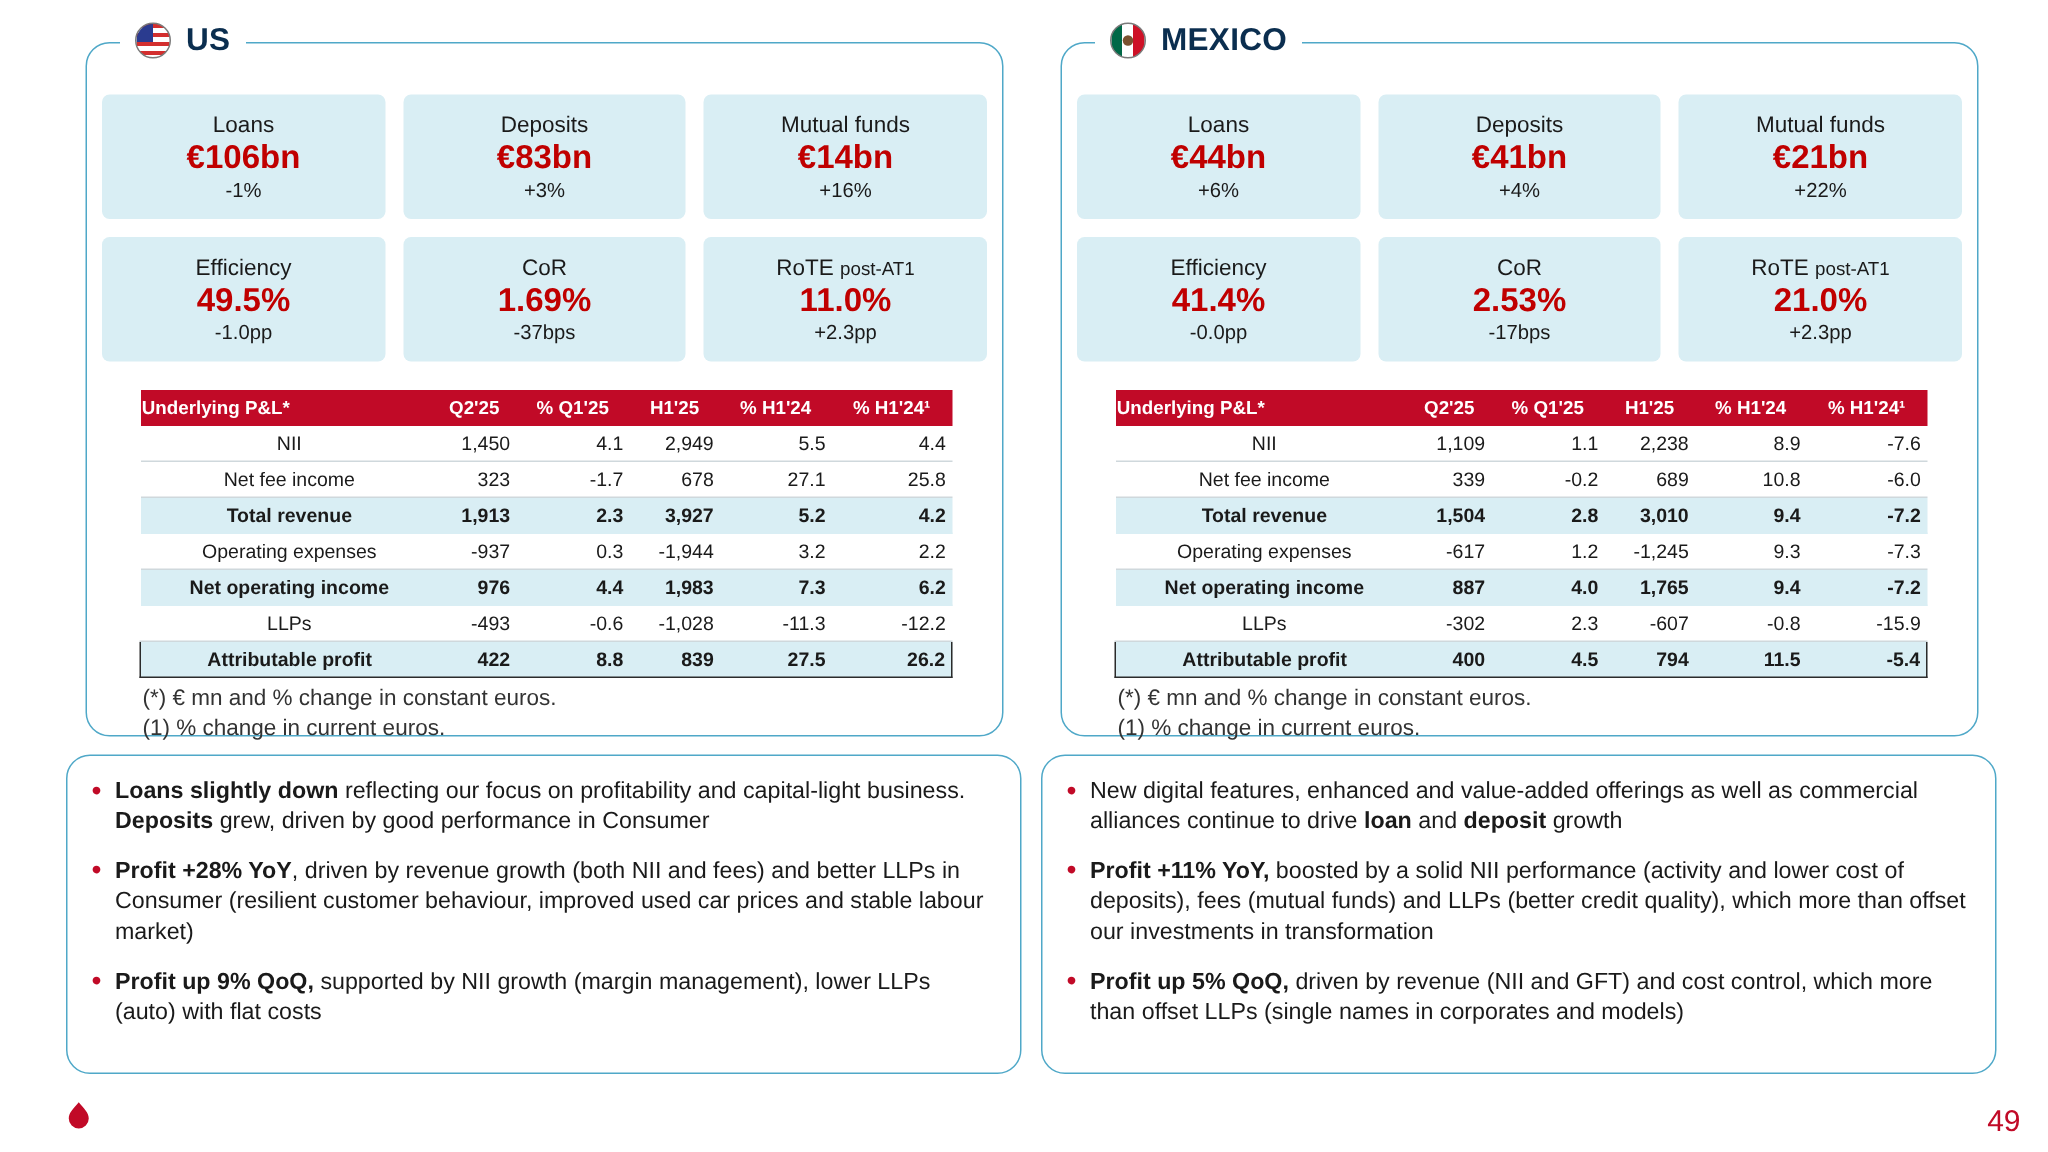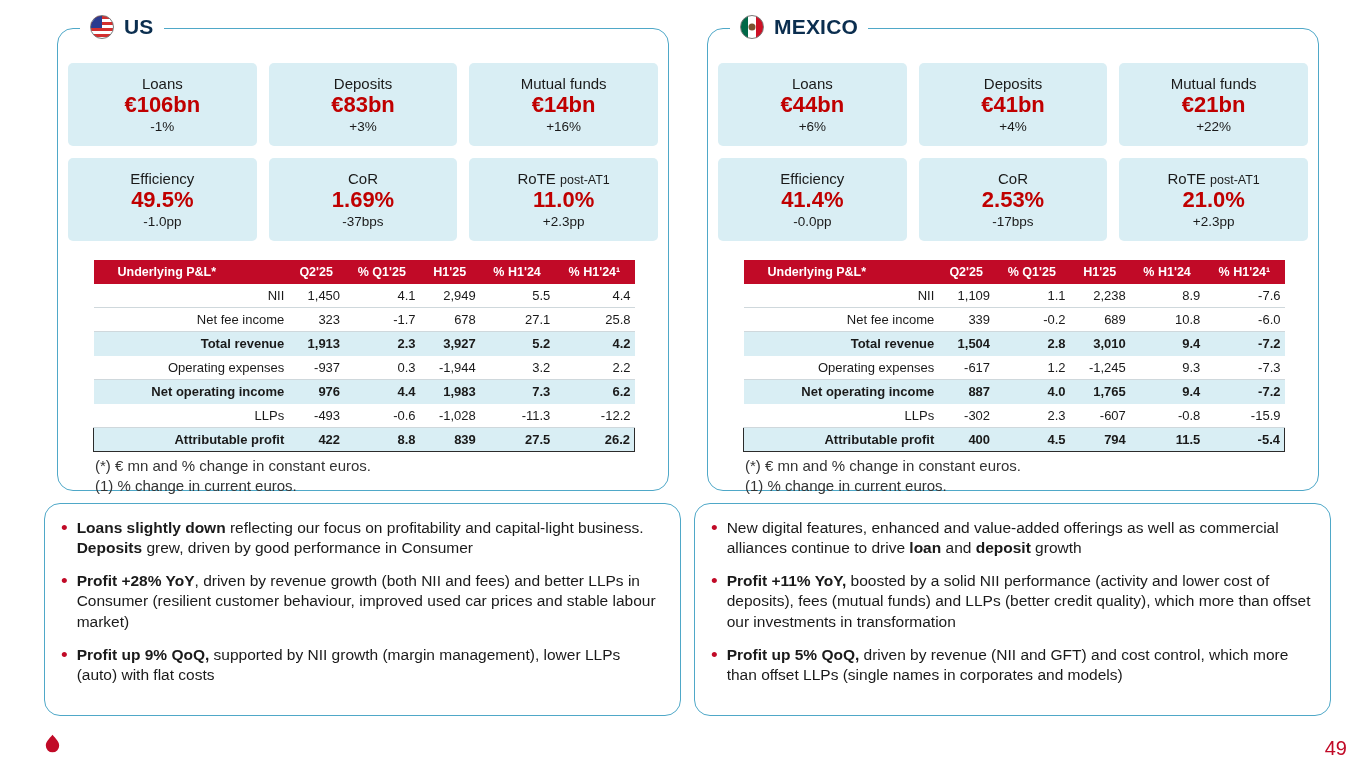--- a/index.html
+++ b/index.html
@@ -74,28 +74,28 @@
   }
   .pnl th {
     background:#c10a27;
     color:#ffffff;
     font-size:12.5px;
     font-weight:bold;
     padding:5px 4px;
     text-align:center;
     white-space:nowrap;
   }
-  .pnl th.first { text-align:left; padding-left:24px; }
+  .pnl th.first { text-align:left; padding-left:1px; }
   .pnl td {
     padding:4px 4px;
     text-align:right;
     border-bottom:1px solid #cfd8dc;
     white-space:nowrap;
   }
-  .pnl td.first { text-align:right; padding-left:8px; }
+  .pnl td.first { text-align:center; padding-left:8px; }
   .pnl tr.shade td { background:#d9eef4; font-weight:bold; border-bottom:1px solid #d9eef4;}
   .pnl tr.total td { background:#d9eef4; font-weight:bold; border-top:1.3px solid #2b2b2b; border-bottom:1.3px solid #2b2b2b; }
   .pnl tr.total td.first { border-left:1.3px solid #2b2b2b; }
   .pnl tr.total td.last { border-right:1.3px solid #2b2b2b; }
   .pnl-notes {
     position:absolute;
     font-size:15px;
     color:#333;
     line-height:1.35;
   }

